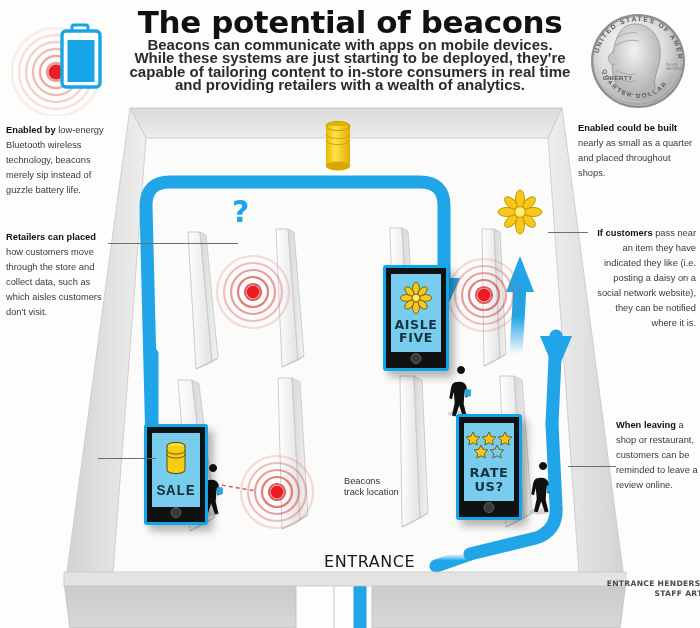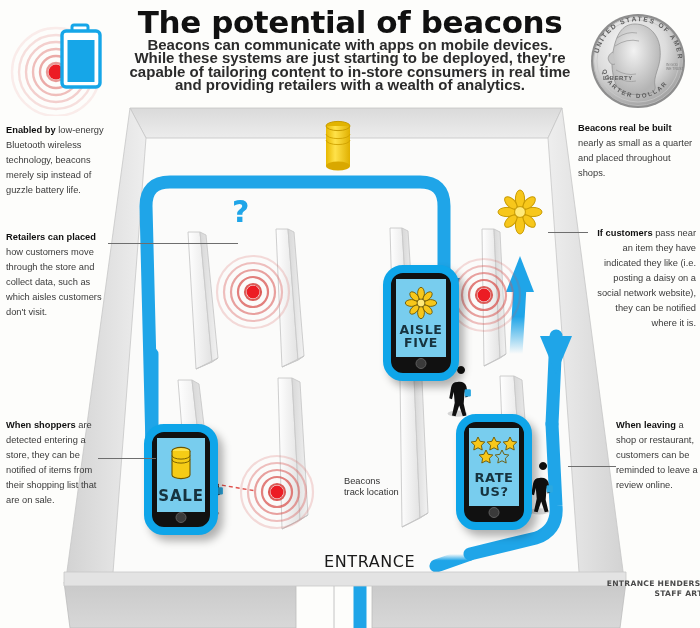--- a/index.html
+++ b/index.html
@@ -43,23 +43,23 @@
     background:#6e6e6e;height:1px;
   }
 
   
   #floor{
     left:0;top:86px;width:700px;height:542px;
   }
 
   
   .phone{
-    border-radius:20px;
+    border-radius:3px;
     background:#111;
-    border:8px solid #0ea5e9;
+    border:3px solid #0ea5e9;
     box-shadow:5px 6px 9px rgba(0,0,0,.30);
   }
   .pscreen{
     position:absolute;left:5px;right:5px;top:6px;
     background:#78cdee;
     display:flex;flex-direction:column;
     align-items:center;justify-content:center;
     overflow:hidden;
   }
   .ptxt{
@@ -403,21 +403,21 @@
   </div>
 
   <div class="abs phone" style="left:144px;top:424px;width:58px;height:95px;">
     <div class="pscreen" style="height:74px;">
       <svg width="30" height="36" viewBox="0 0 30 36">
         <ellipse cx="15" cy="6" rx="9" ry="3.6" fill="#ffe24a" stroke="#6b5500" stroke-width="1.1"></ellipse>
         <path d="M6,6 L6,30 a9,3.6 0 0 0 18,0 L24,6" fill="#f5cc16" stroke="#6b5500" stroke-width="1.1"></path>
         <path d="M6,10.5 a9,3.6 0 0 0 18,0" fill="none" stroke="#6b5500" stroke-width=".9"></path>
         <path d="M6,14.5 a9,3.6 0 0 0 18,0" fill="none" stroke="#6b5500" stroke-width=".9"></path>
       </svg>
-      <div class="ptxt" style="font-size:15px;margin-top:8px;letter-spacing:.8px;">
+      <div class="ptxt" style="font-size:15px;margin-top:8px;letter-spacing:.8px;font-family:Liberation Mono, monospace;">
         <span>SALE</span>
       </div>
     </div>
     <div class="phome" style="bottom:4px;width:9px;height:9px;"></div>
   </div>
 
   <div class="abs phone" style="left:456px;top:414px;width:60px;height:100px;">
     <div class="pscreen" style="height:78px;">
       <svg width="48" height="28" viewBox="0 0 48 28">
         <g stroke="#6b5500" stroke-width=".9">
@@ -441,27 +441,24 @@
 
   <div class="abs note" style="left:6px;top:123px;width:104px;">
     <b>Enabled by</b><span> low-energy Bluetooth wireless technology, beacons merely sip instead of guzzle battery life.</span>
   </div>
 
   <div class="abs note" style="left:6px;top:230px;width:100px;">
     <b>Retailers can placed</b><span> how customers move through the store and collect data, such as which aisles customers don't visit.</span>
   </div>
   <div class="abs leader" style="left:108px;top:243px;width:130px;"></div>
 
-  <div class="abs note" style="left:6px;top:418px;width:92px;">
-    <b>When shoppers</b><span> are detected entering a store, they can be notified of items from their shopping list that are on sale.</span>
-  </div>
   <div class="abs leader" style="left:98px;top:458px;width:58px;"></div>
 
   <div class="abs note" style="left:578px;top:121px;width:120px;">
-    <b>Beacons real be built</b><span> nearly as small as a quarter and placed throughout shops.</span>
+    <b>Enabled could be built</b><span> nearly as small as a quarter and placed throughout shops.</span>
   </div>
 
   <div class="abs note" style="left:588px;top:226px;width:108px;text-align:right;">
     <b>If customers</b><span> pass near an item they have indicated they like (i.e. posting a daisy on a social network website), they can be notified where it is.</span>
   </div>
   <div class="abs leader" style="left:548px;top:232px;width:40px;"></div>
 
   <div class="abs note" style="left:616px;top:418px;width:82px;">
     <b>When leaving</b><span> a shop or restaurant, customers can be reminded to leave a review online.</span>
   </div>

